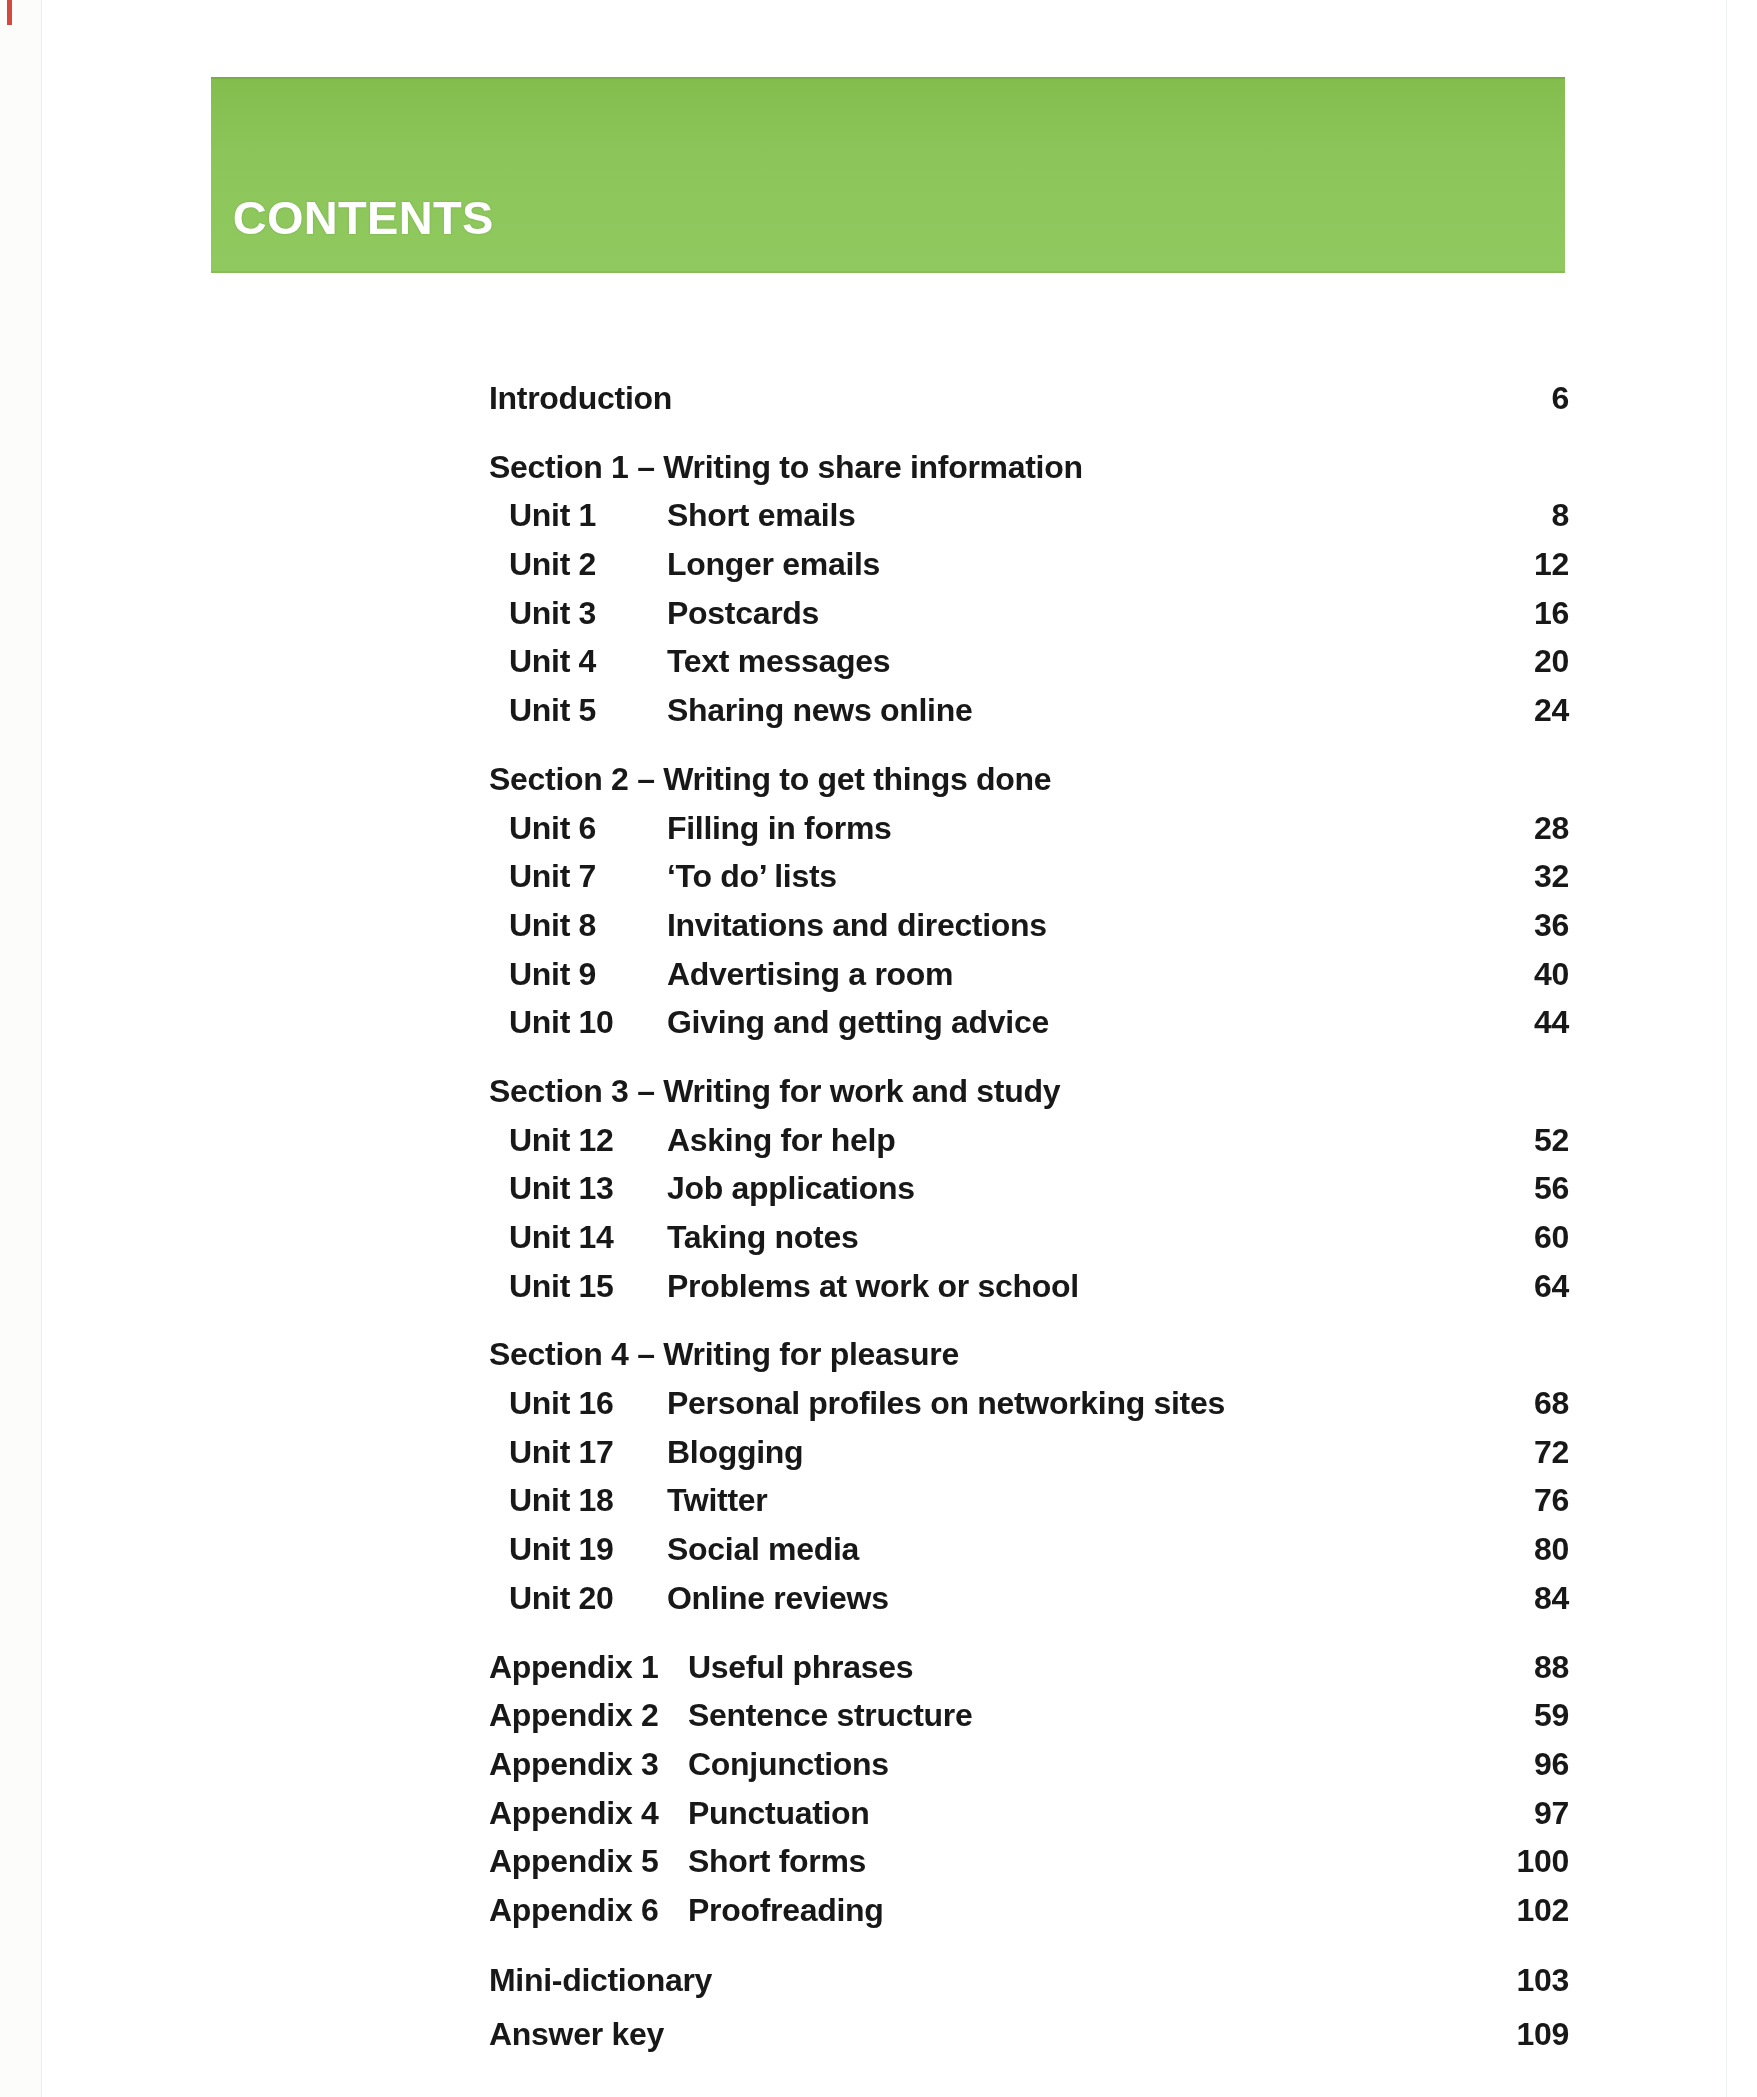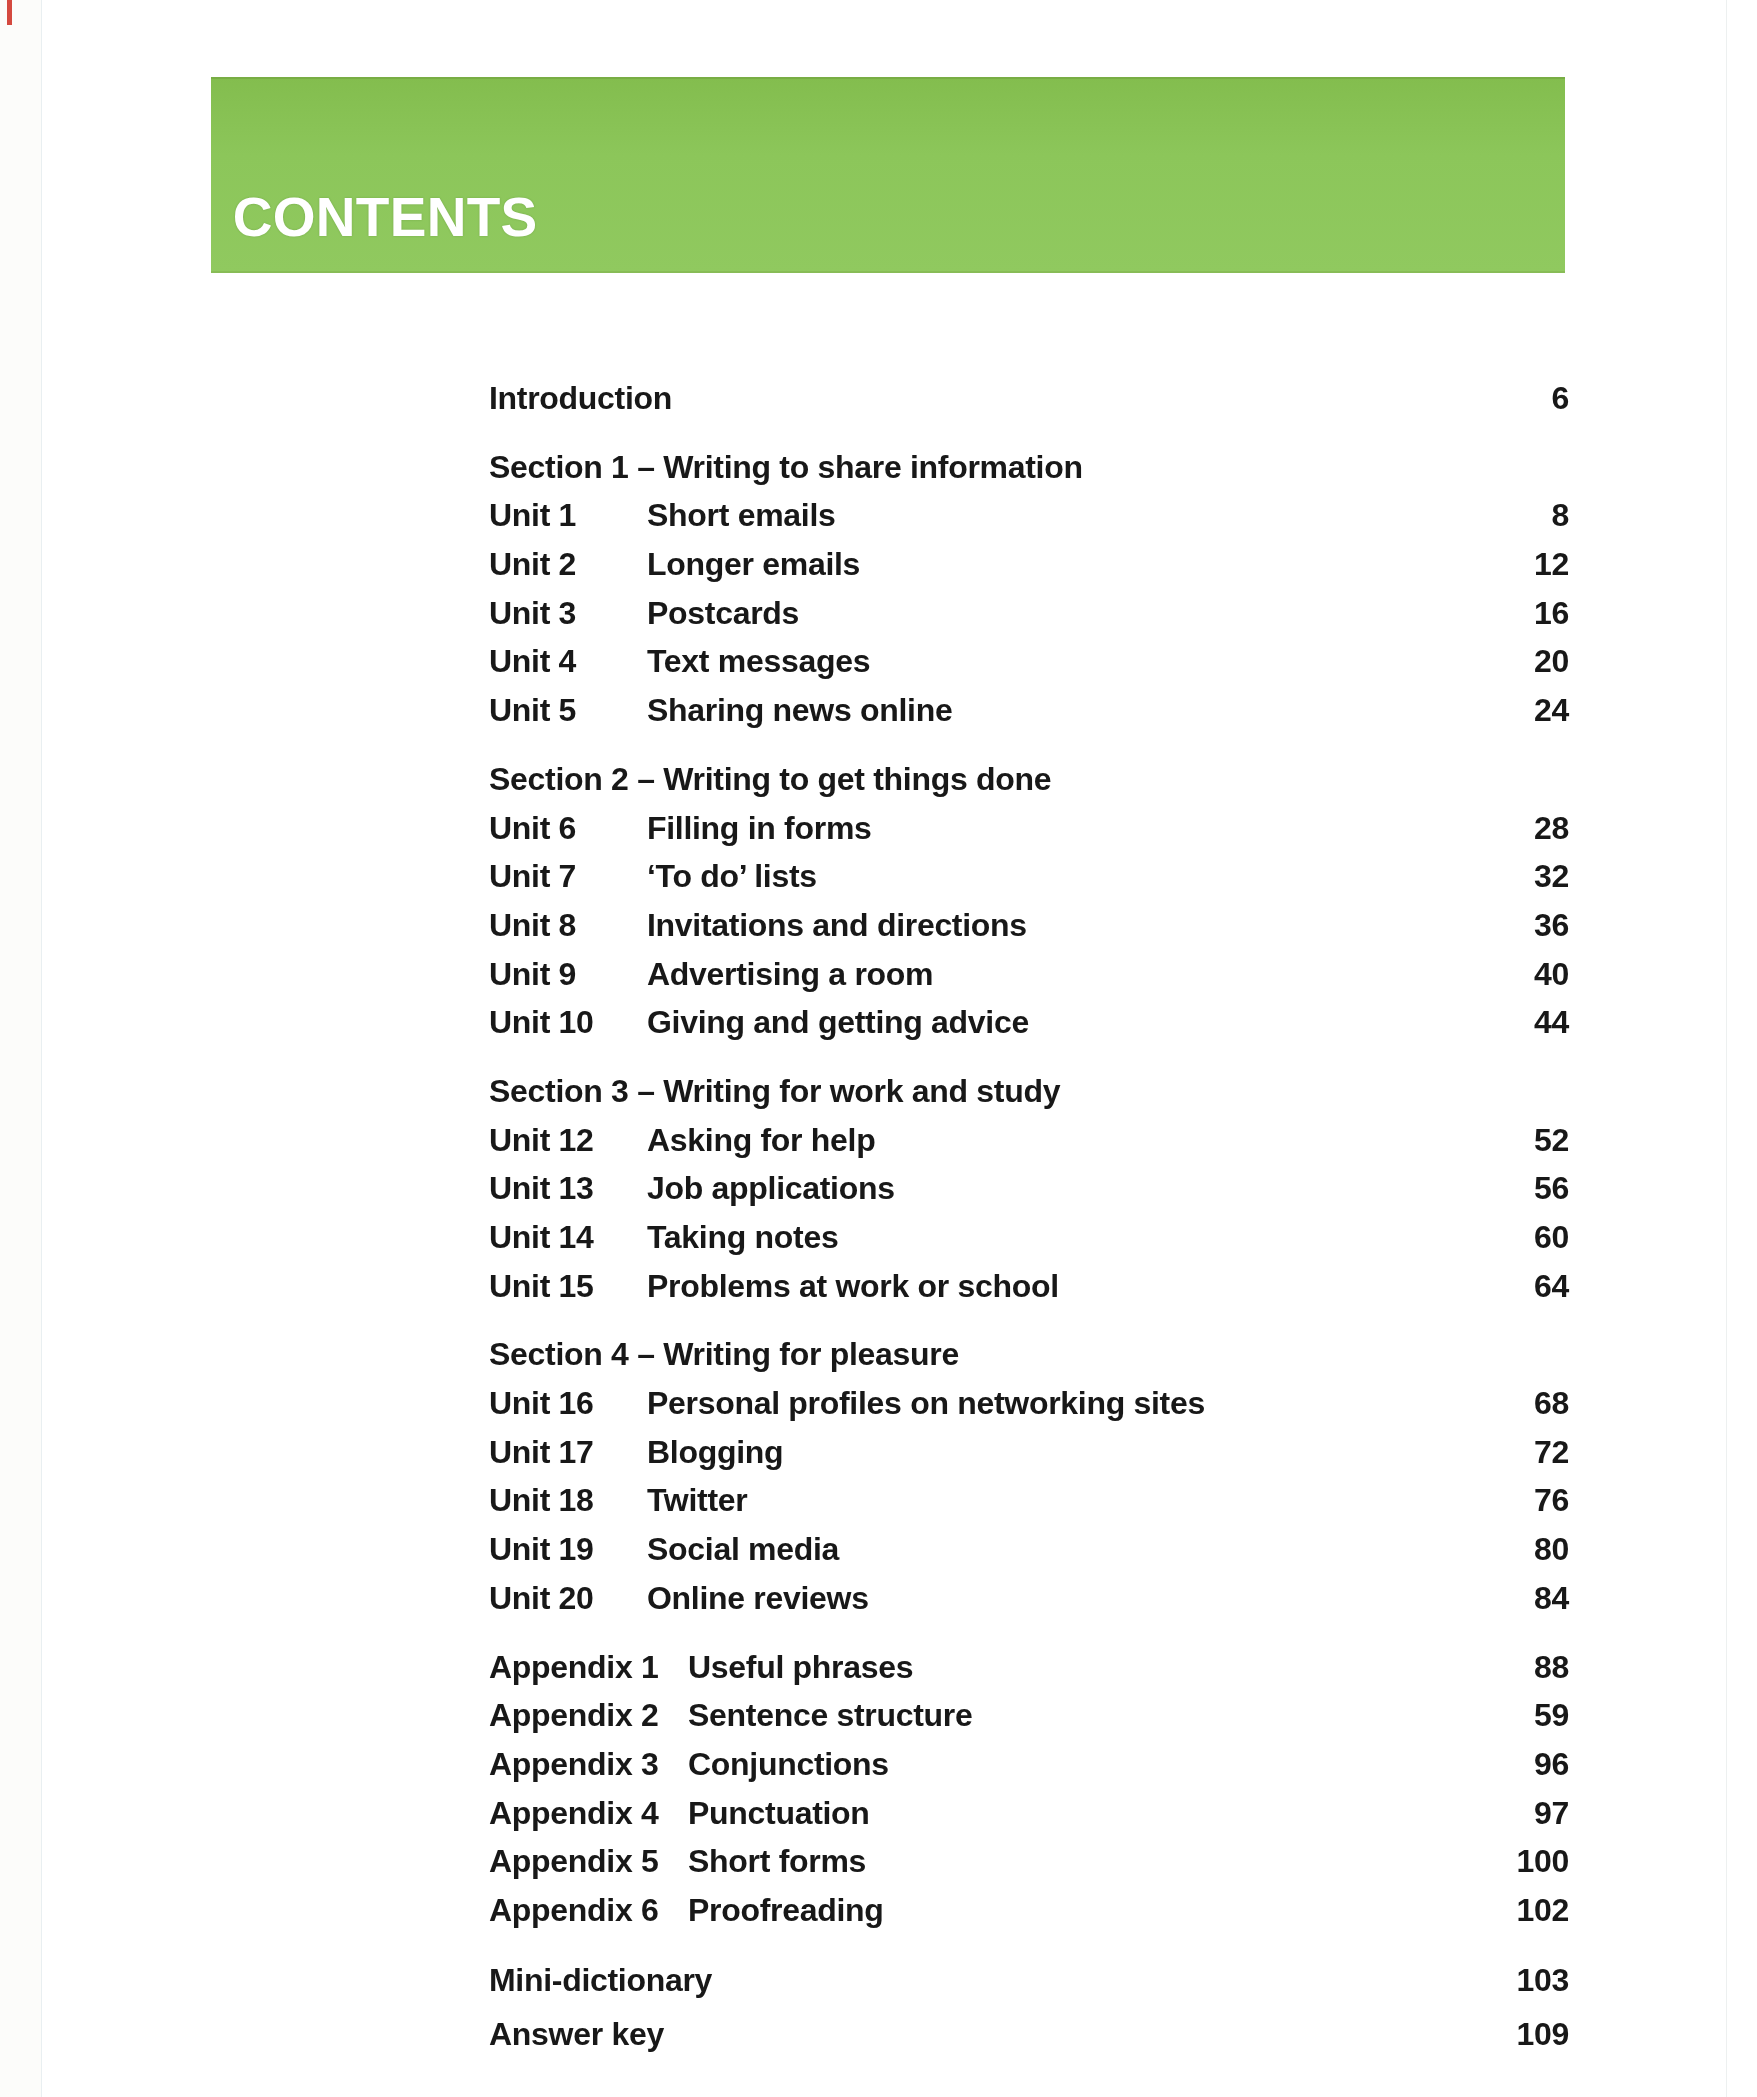--- a/index.html
+++ b/index.html
@@ -41,21 +41,21 @@
     position: absolute;
     left: 211px; top: 77px;
     width: 1354px; height: 196px;
     background: linear-gradient(180deg, #83bd4e 0%, #8cc65a 40%, #90c95f 100%);
     box-shadow: inset 0 2.1px 0 rgba(95, 135, 45, 0.30),
                 inset 0 -2.1px 0 rgba(110, 150, 60, 0.25);
   }
   .banner-title {
     position: absolute;
     left: 21.7px; top: 113px;
-    font-size: 55px;
+    font-size: 47px;
     line-height: 55px;
     font-weight: 700;
     letter-spacing: 0.3px;
     color: #ffffff;
     text-shadow: 0 0 2.1px rgba(40, 80, 20, 0.25);
   }
 
   
   .toc {
     position: absolute;
@@ -70,21 +70,21 @@
   }
   .row {
     display: flex;
     align-items: center;
     height: 41px;
     line-height: 41px;
     margin-bottom: 7.7px;
     white-space: nowrap;
   }
   .grow { flex: 1 1 auto; }
-  .label-unit { flex: 0 0 auto; width: 158px; }
+  .label-unit { flex: 0 0 auto; width: 158px; margin-left: 20px; }
   .label-appendix { flex: 0 0 auto; width: 199px; }
   .pagenum {
     flex: 0 0 auto;
     margin-left: auto;
     text-align: right;
   }
   .group { margin-top: 20px; }
   .mt30 { margin-top: 21px; }
   .mt8  { margin-top: 5.6px; }
 </style>

